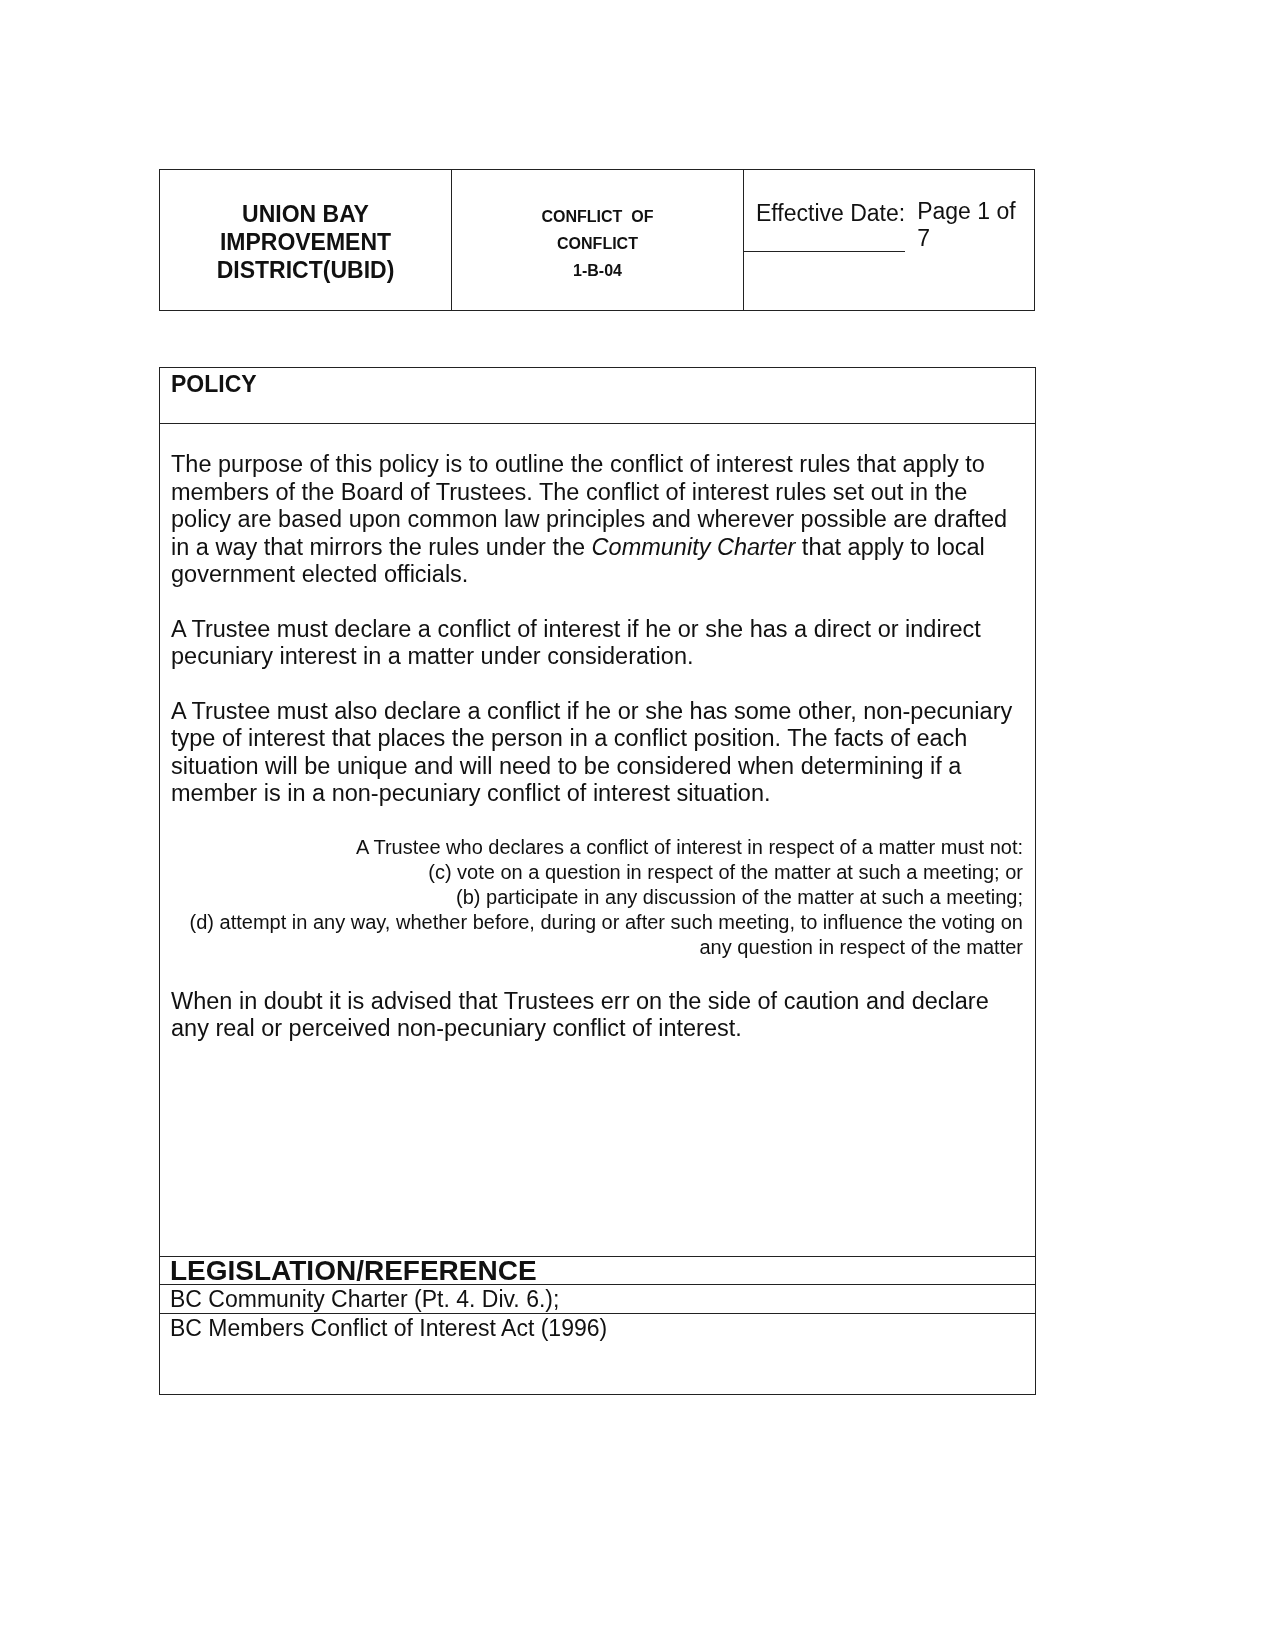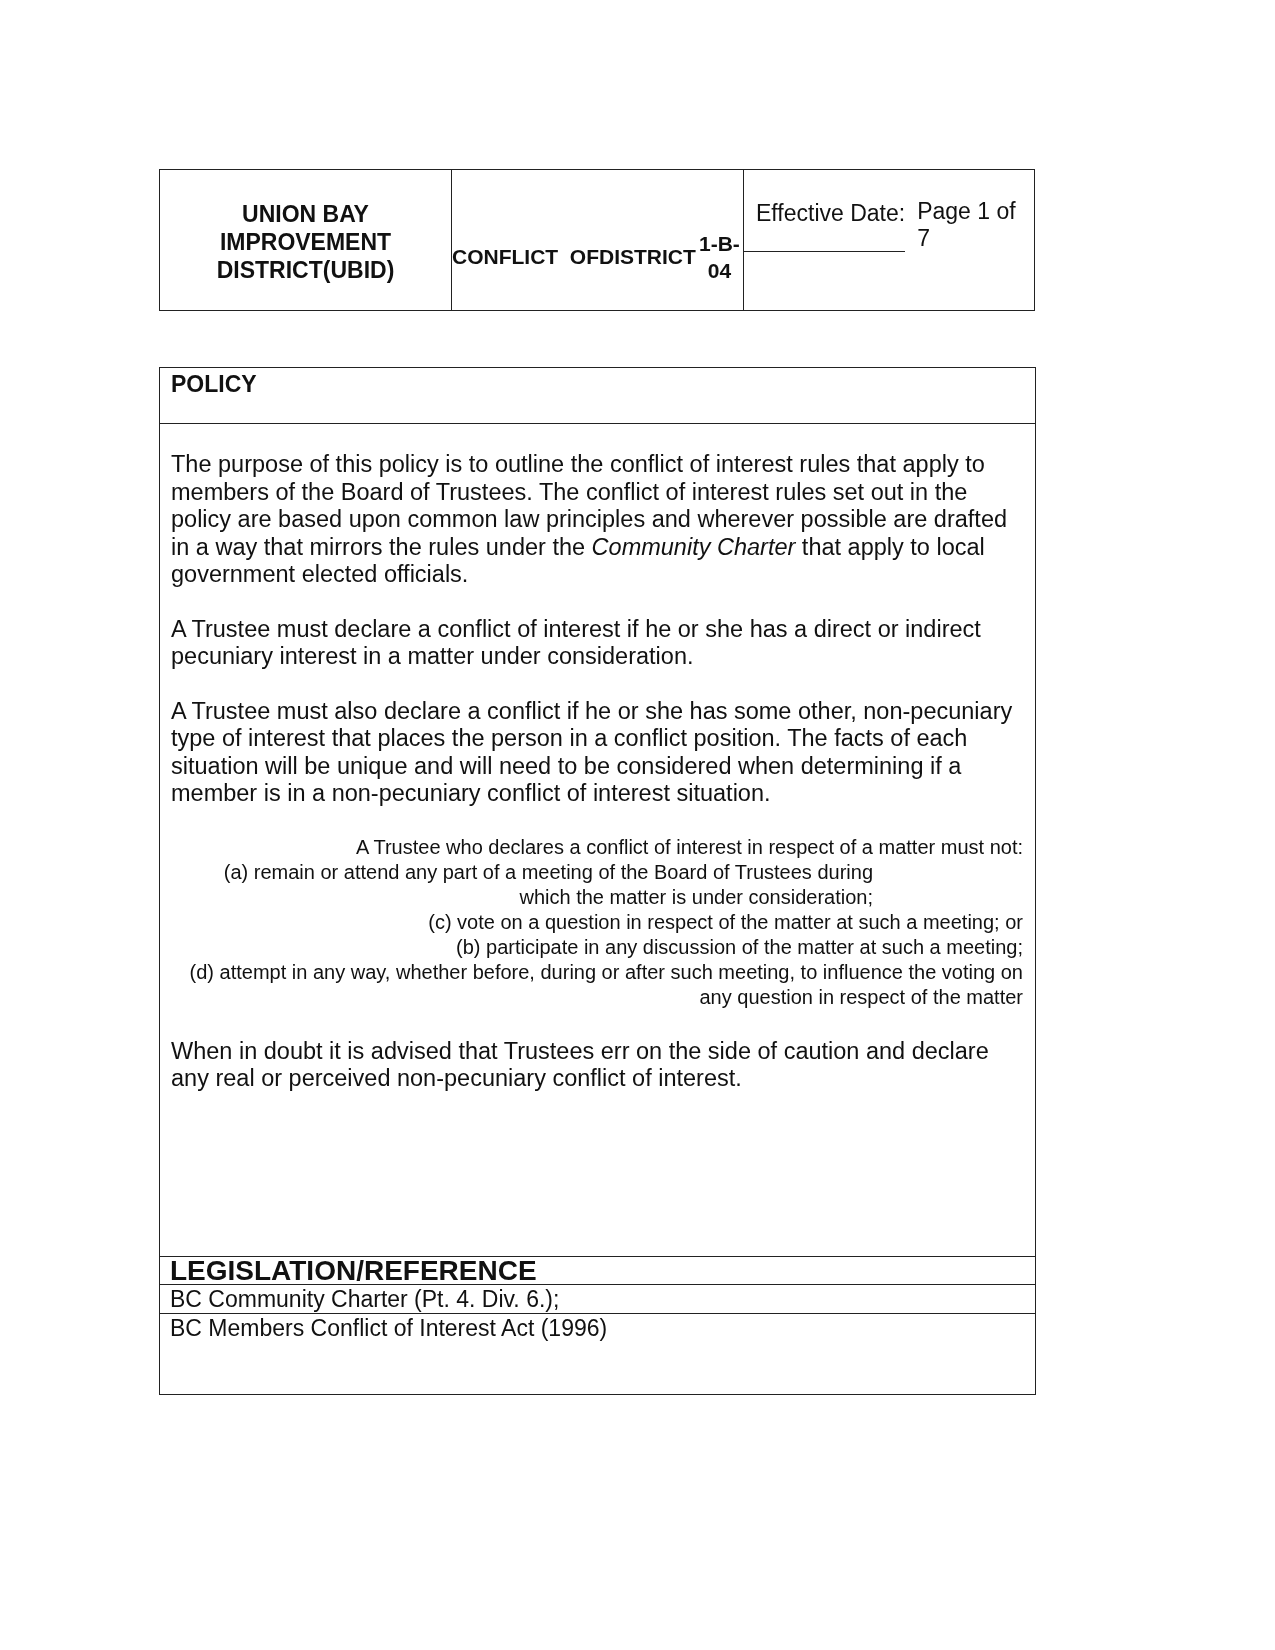--- a/index.html
+++ b/index.html
@@ -1,19 +1,19 @@
 <!DOCTYPE html>
 <html><head>
 <meta charset="utf-8">
 <style>
   html, body { margin: 0; padding: 0; background: #ffffff; }
   body { width: 1275px; height: 1650px; position: relative; font-family: "Liberation Sans", sans-serif; color: #111; }
   .hdr { position: absolute; left: 159px; top: 169px; width: 876px; height: 142px; border: 1.5px solid #222; box-sizing: border-box; display: flex; }
   .hdr .c1 { width: 292px; border-right: 1.5px solid #222; display:flex; flex-direction:column; align-items:center; padding-top: 30px; box-sizing: border-box; font-weight: bold; font-size: 23px; line-height: 28px; text-align:center; }
-  .hdr .c2 { width: 292px; border-right: 1.5px solid #222; display:flex; flex-direction:row; align-items:center; padding-top: 33px; box-sizing: border-box; font-weight: bold; font-size: 21px; line-height: 27px; text-align:center; }
+  .hdr .c2 { width: 292px; border-right: 1.5px solid #222; display:flex; flex-direction:column; align-items:center; padding-top: 33px; box-sizing: border-box; font-weight: bold; font-size: 16px; line-height: 27px; text-align:center; }
   .hdr .c3 { flex: 1; display:flex; }
   .hdr .c3 .r1 { height: 82px; border-bottom: 1.5px solid #222; box-sizing: border-box; padding: 30px 0 0 12px; font-size: 23px; }
   .hdr .c3 .r2 { flex: 1; padding: 28px 0 0 12px; font-size: 23px; }
   .policy { position: absolute; left: 159px; top: 367px; width: 877px; height: 1028px; border: 1.5px solid #222; box-sizing: border-box; }
   .policy .title { height: 56px; border-bottom: 1.5px solid #222; box-sizing: border-box; padding: 3px 0 0 11px; font-weight: bold; font-size: 23px; }
   .policy .body { padding: 27px 12px 0 11px; font-size: 23.5px; line-height: 27.5px; }
   .policy .body p { margin: 0 0 27px 0; }
   .policy .body p.small { font-size: 20px; line-height: 25px; margin-bottom: 28px; text-align: right; }
   .policy .body p.small span { display:block; }
   .legis { position: absolute; left: 0; top: 888px; width: 100%; }
@@ -25,38 +25,37 @@
 <body>
 
 <div class="hdr">
   <div class="c1">
     <span>UNION BAY</span>
     <span>IMPROVEMENT</span>
     <span>DISTRICT(UBID)</span>
   </div>
   <div class="c2">
     <span style="white-space:pre">CONFLICT  OF</span>
-    <span>DISTRICT</span>
+    <span>CONFLICT</span>
     <span>1-B-04</span>
   </div>
   <div class="c3">
     <div class="r1">Effective Date:</div>
     <div class="r2">Page 1 of 7</div>
   </div>
 </div>
 
 <div class="policy">
   <div class="title">POLICY</div>
   <div class="body">
     <p><span>The purpose of this policy is to outline the conflict of interest rules that apply to members of the Board of Trustees. The conflict of interest rules set out in the policy are based upon common law principles and wherever possible are drafted in a way that mirrors the rules under the </span><i>Community Charter</i><span> that apply to local government elected officials.</span></p>
     <p>A Trustee must declare a conflict of interest if he or she has a direct or indirect pecuniary interest in a matter under consideration.</p>
     <p>A Trustee  must also declare a conflict if he or she has some other, non-pecuniary type of interest that places the person in a conflict position. The facts of each situation will be unique and will need to be considered when determining if a member is in a non-pecuniary conflict of interest situation.</p>
     <p class="small">
       <span>A Trustee who declares a conflict of interest in respect of a matter must not:</span>
-      <span style="padding-right:150px">(a) remain or attend any part of a meeting of the Board of Trustees during which the matter is under consideration;</span>
       <span>(c) vote on a question in respect of the matter at such a meeting; or</span>
       <span>(b) participate in any discussion of the matter at such a meeting;</span>
       <span>(d) attempt in any way, whether before, during or after such meeting, to influence the voting on any question in respect of the matter</span>
     </p>
     <p>When in doubt it is advised that Trustees err on the side of caution and declare any real or perceived non-pecuniary conflict of interest.</p>
   </div>
   <div class="legis">
     <div class="lt">LEGISLATION/REFERENCE</div>
     <div class="li" style="border-bottom:1.5px solid #222;">BC Community Charter (Pt. 4. Div. 6.);</div>
     <div class="li">BC Members Conflict of Interest Act (1996)</div>

